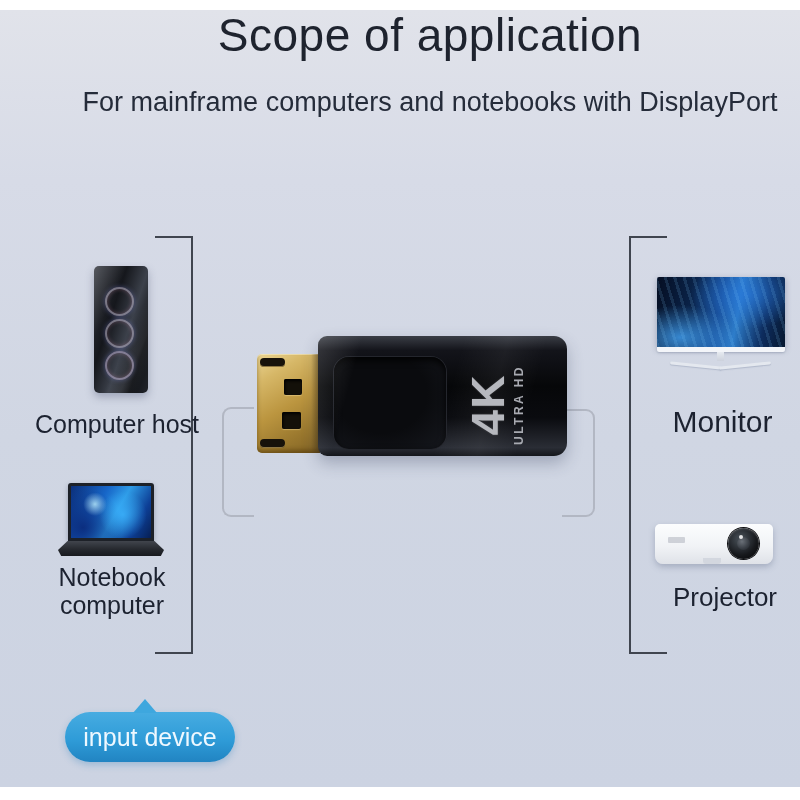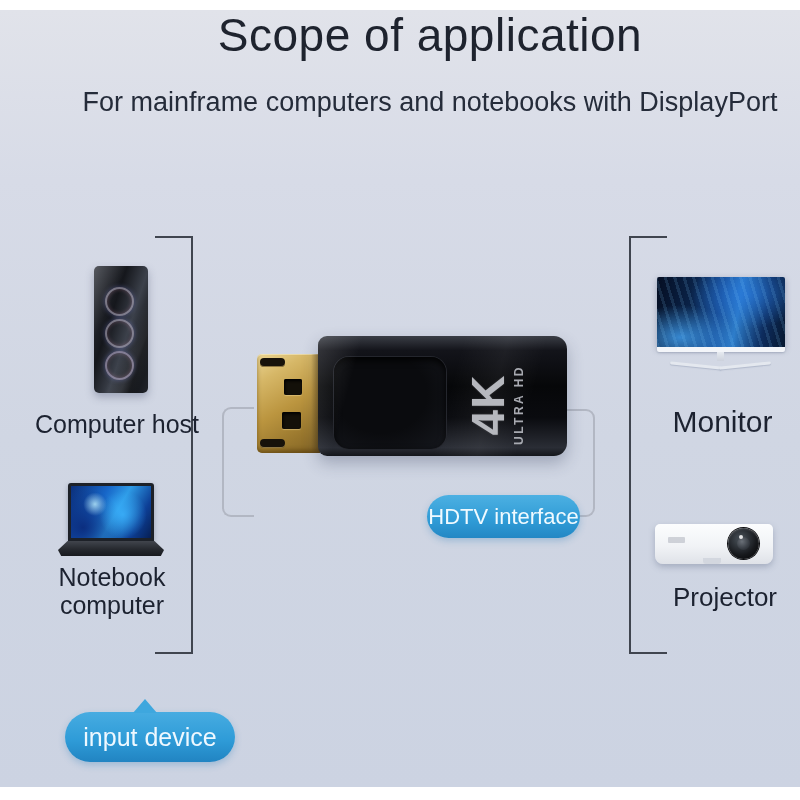--- a/index.html
+++ b/index.html
@@ -180,21 +180,20 @@
     <div class="dp-hole h2"></div>
   </div>
   <div class="adapter-body">
     <div class="body-recess"></div>
   </div>
   <div class="print">
     <div class="print-4k">4K</div>
     <div class="print-uhd">ULTRA HD</div>
   </div>
 
-  <div class="pill hdtv">HDTV interface</div>
 
   <div class="bracket out"></div>
 
   <div class="monitor">
     <div class="mon-screen"></div>
     <div class="mon-chin"></div>
     <div class="mon-neck"></div>
     <div class="mon-leg l"></div>
     <div class="mon-leg r"></div>
   </div>

